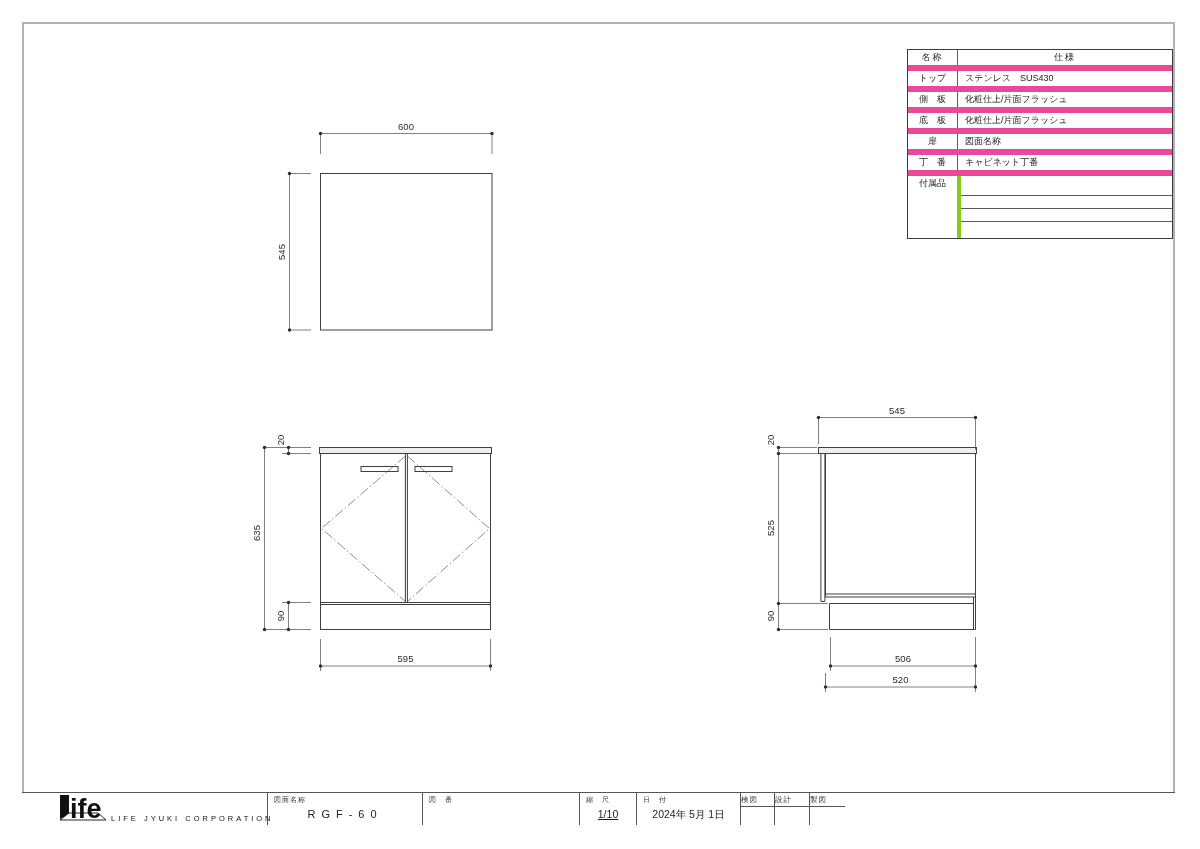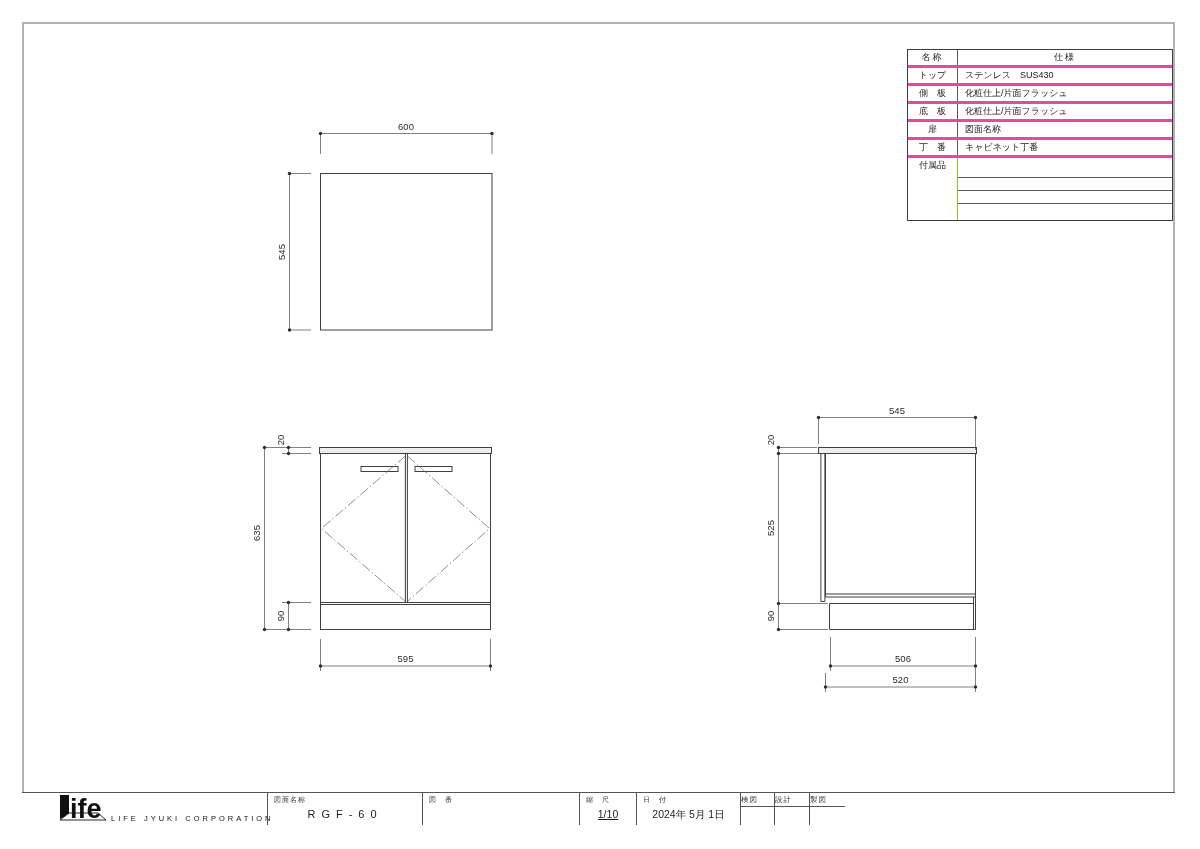--- a/index.html
+++ b/index.html
@@ -3,26 +3,26 @@
 <meta charset="utf-8">
 <style>
   html,body{margin:0;padding:0;background:#fff;}
   .page{position:relative;width:1200px;height:849px;background:#fff;overflow:hidden;
         font-family:"Liberation Sans",sans-serif;color:#222;}
   .sheet-border{position:absolute;left:22px;top:22px;width:1153px;height:802px;
         border:2px solid #b2b2b2;box-sizing:border-box;}
   
   .spec{position:absolute;left:907px;top:49px;width:264px;border:1px solid #3d3d3d;
         background:#fff;font-size:9px;line-height:1;}
-  .spec-row{display:flex;height:15px;border-bottom:3px solid #ec4899;align-items:center;justify-content:space-between;}
+  .spec-row{display:flex;height:15px;border-bottom:6px solid #ec4899;align-items:center;justify-content:space-between;}
   .spec-label{width:49px;border-right:1px solid #5a5a5a;text-align:center;align-self:stretch;
         display:flex;align-items:center;justify-content:center;}
   .spec-value{flex:1;padding-left:7px;}
   .spec-bottom{display:flex;height:62px;}
-  .spec-bottom-left{width:49px;border-right:1px solid #84cc16;display:flex;
+  .spec-bottom-left{width:49px;border-right:4px solid #84cc16;display:flex;
         justify-content:center;padding-top:3px;}
   .spec-bottom-right{flex:1;display:flex;flex-direction:column;}
   .spec-empty{border-bottom:1px solid #5a5a5a;}
   .e1{height:19px;} .e2{height:12px;} .e3{height:12px;} .e4{flex:1;border-bottom:none;}
   .spec-head{font-weight:normal;letter-spacing:2px;}
   
   .views{position:absolute;left:0;top:0;}
   .views text{font-family:"Liberation Sans",sans-serif;font-size:9.5px;fill:#2b2b2b;}
   
   .tblock{position:absolute;left:22px;top:792px;width:1153px;height:32px;

